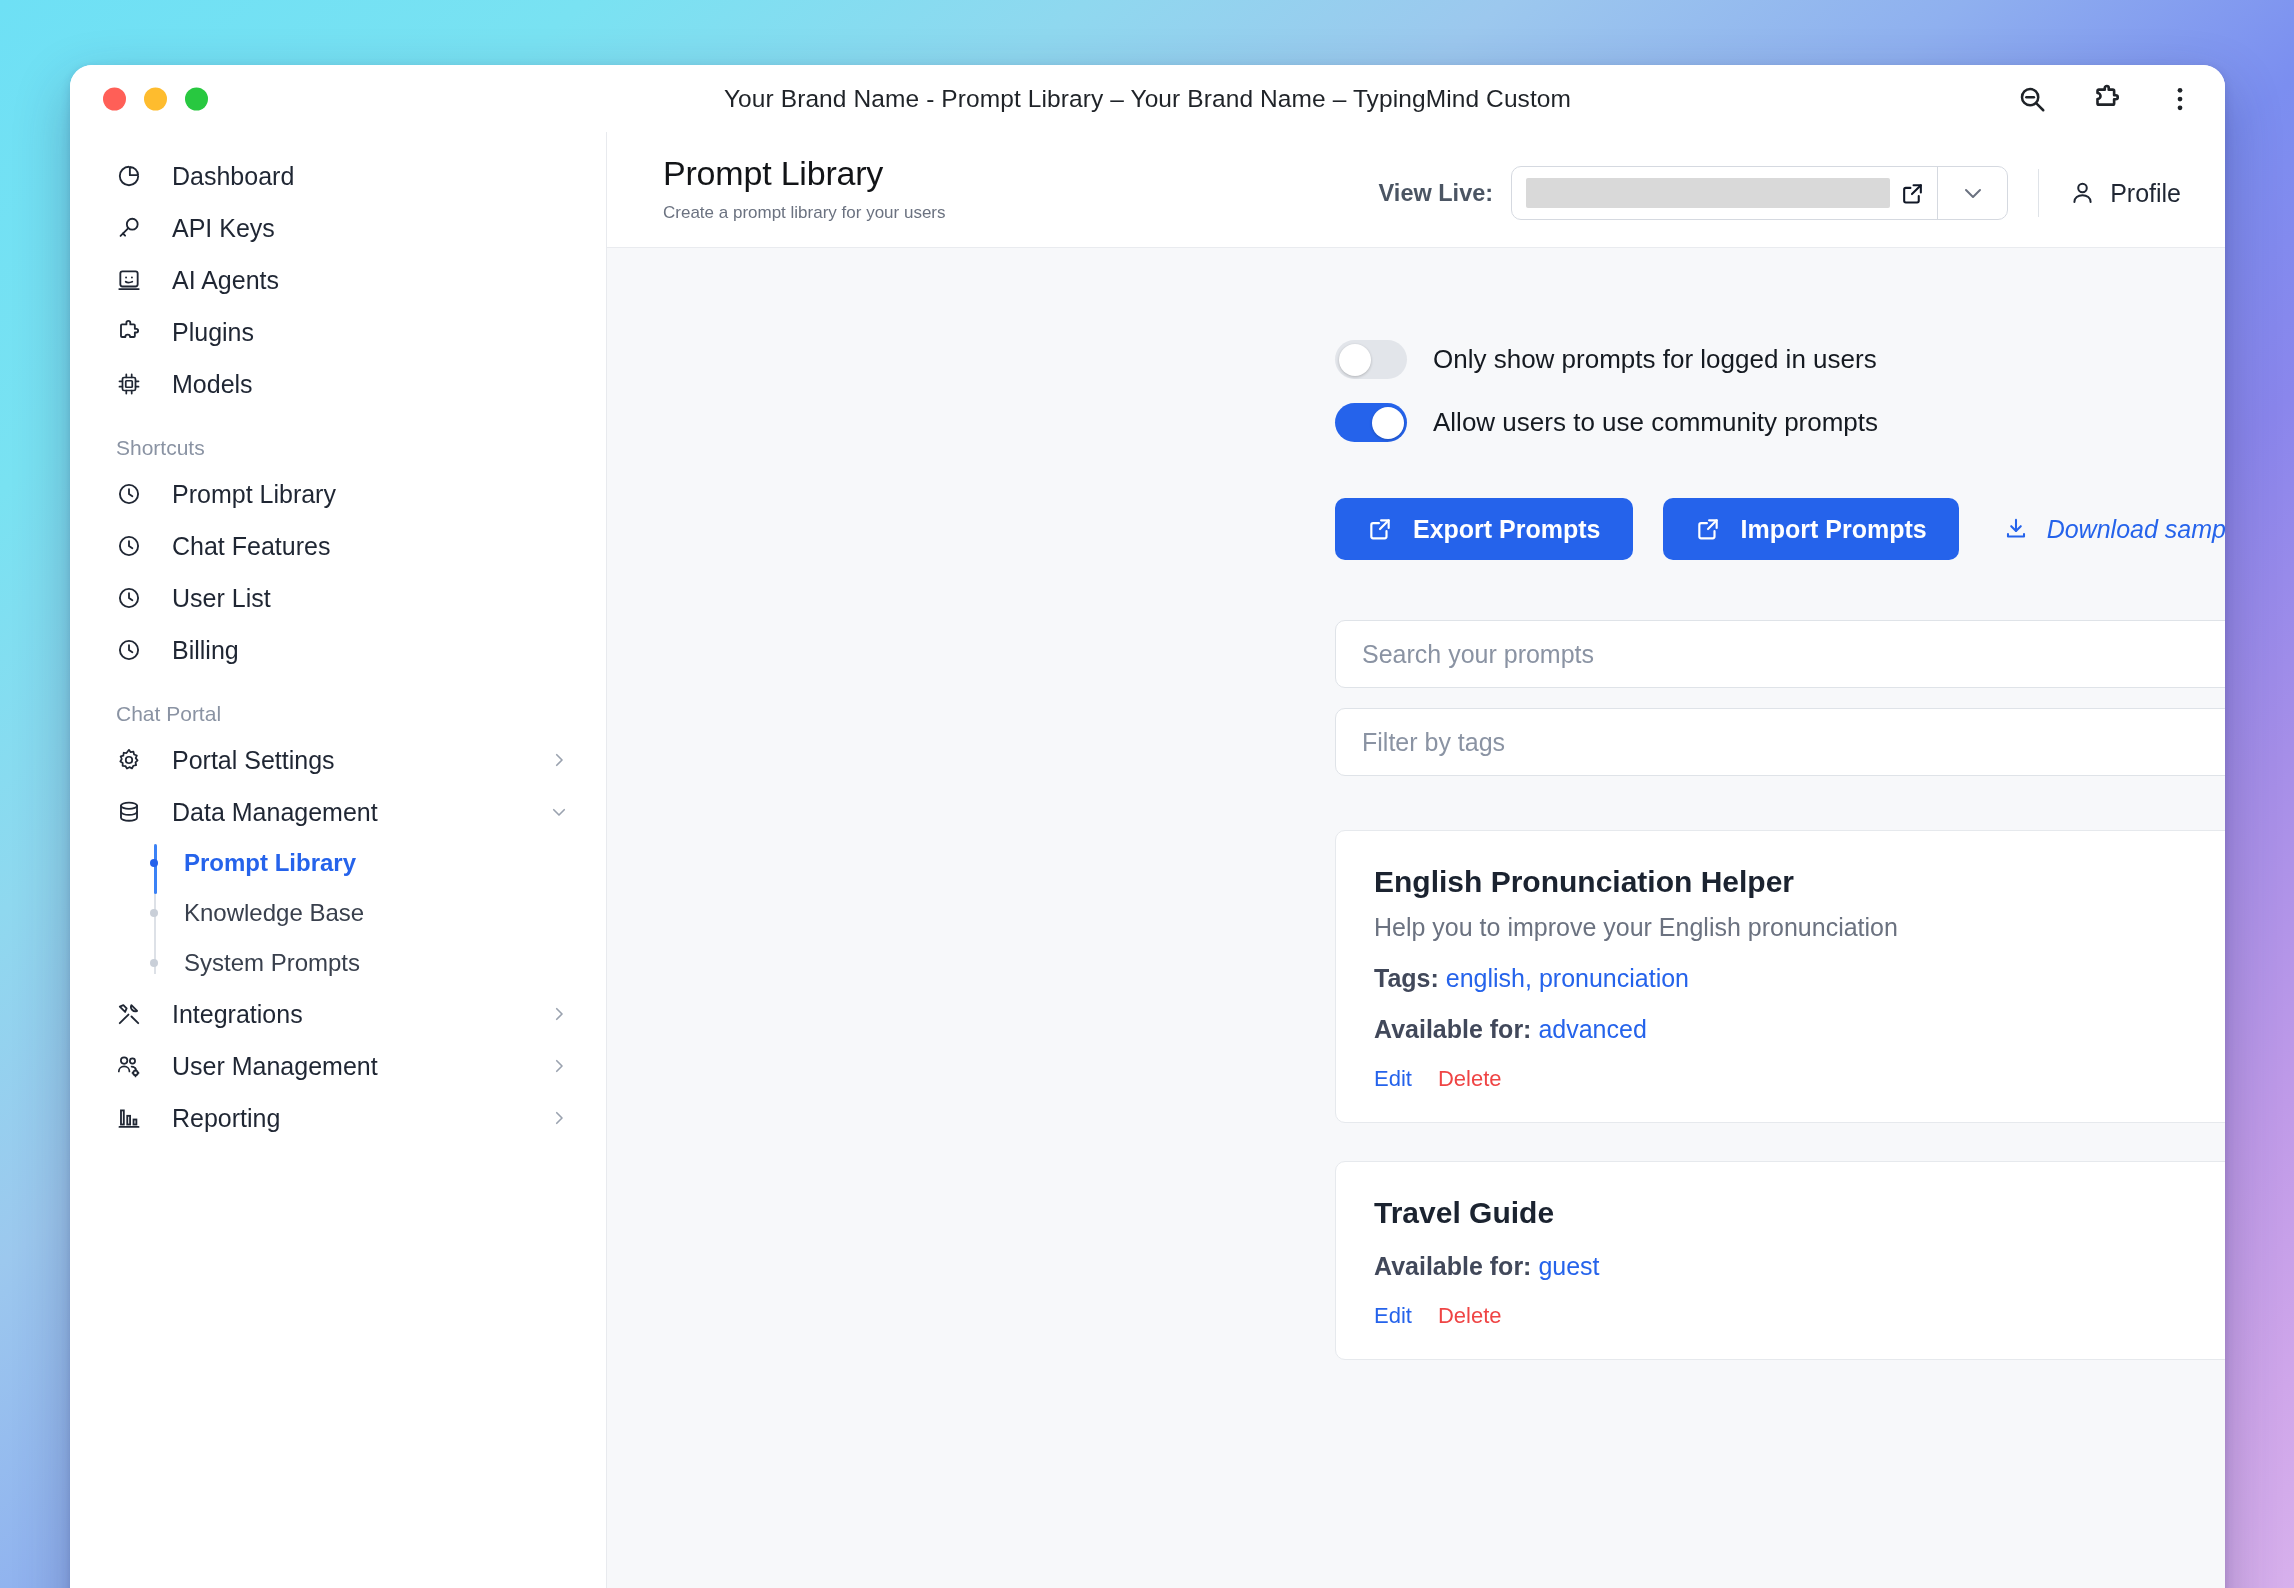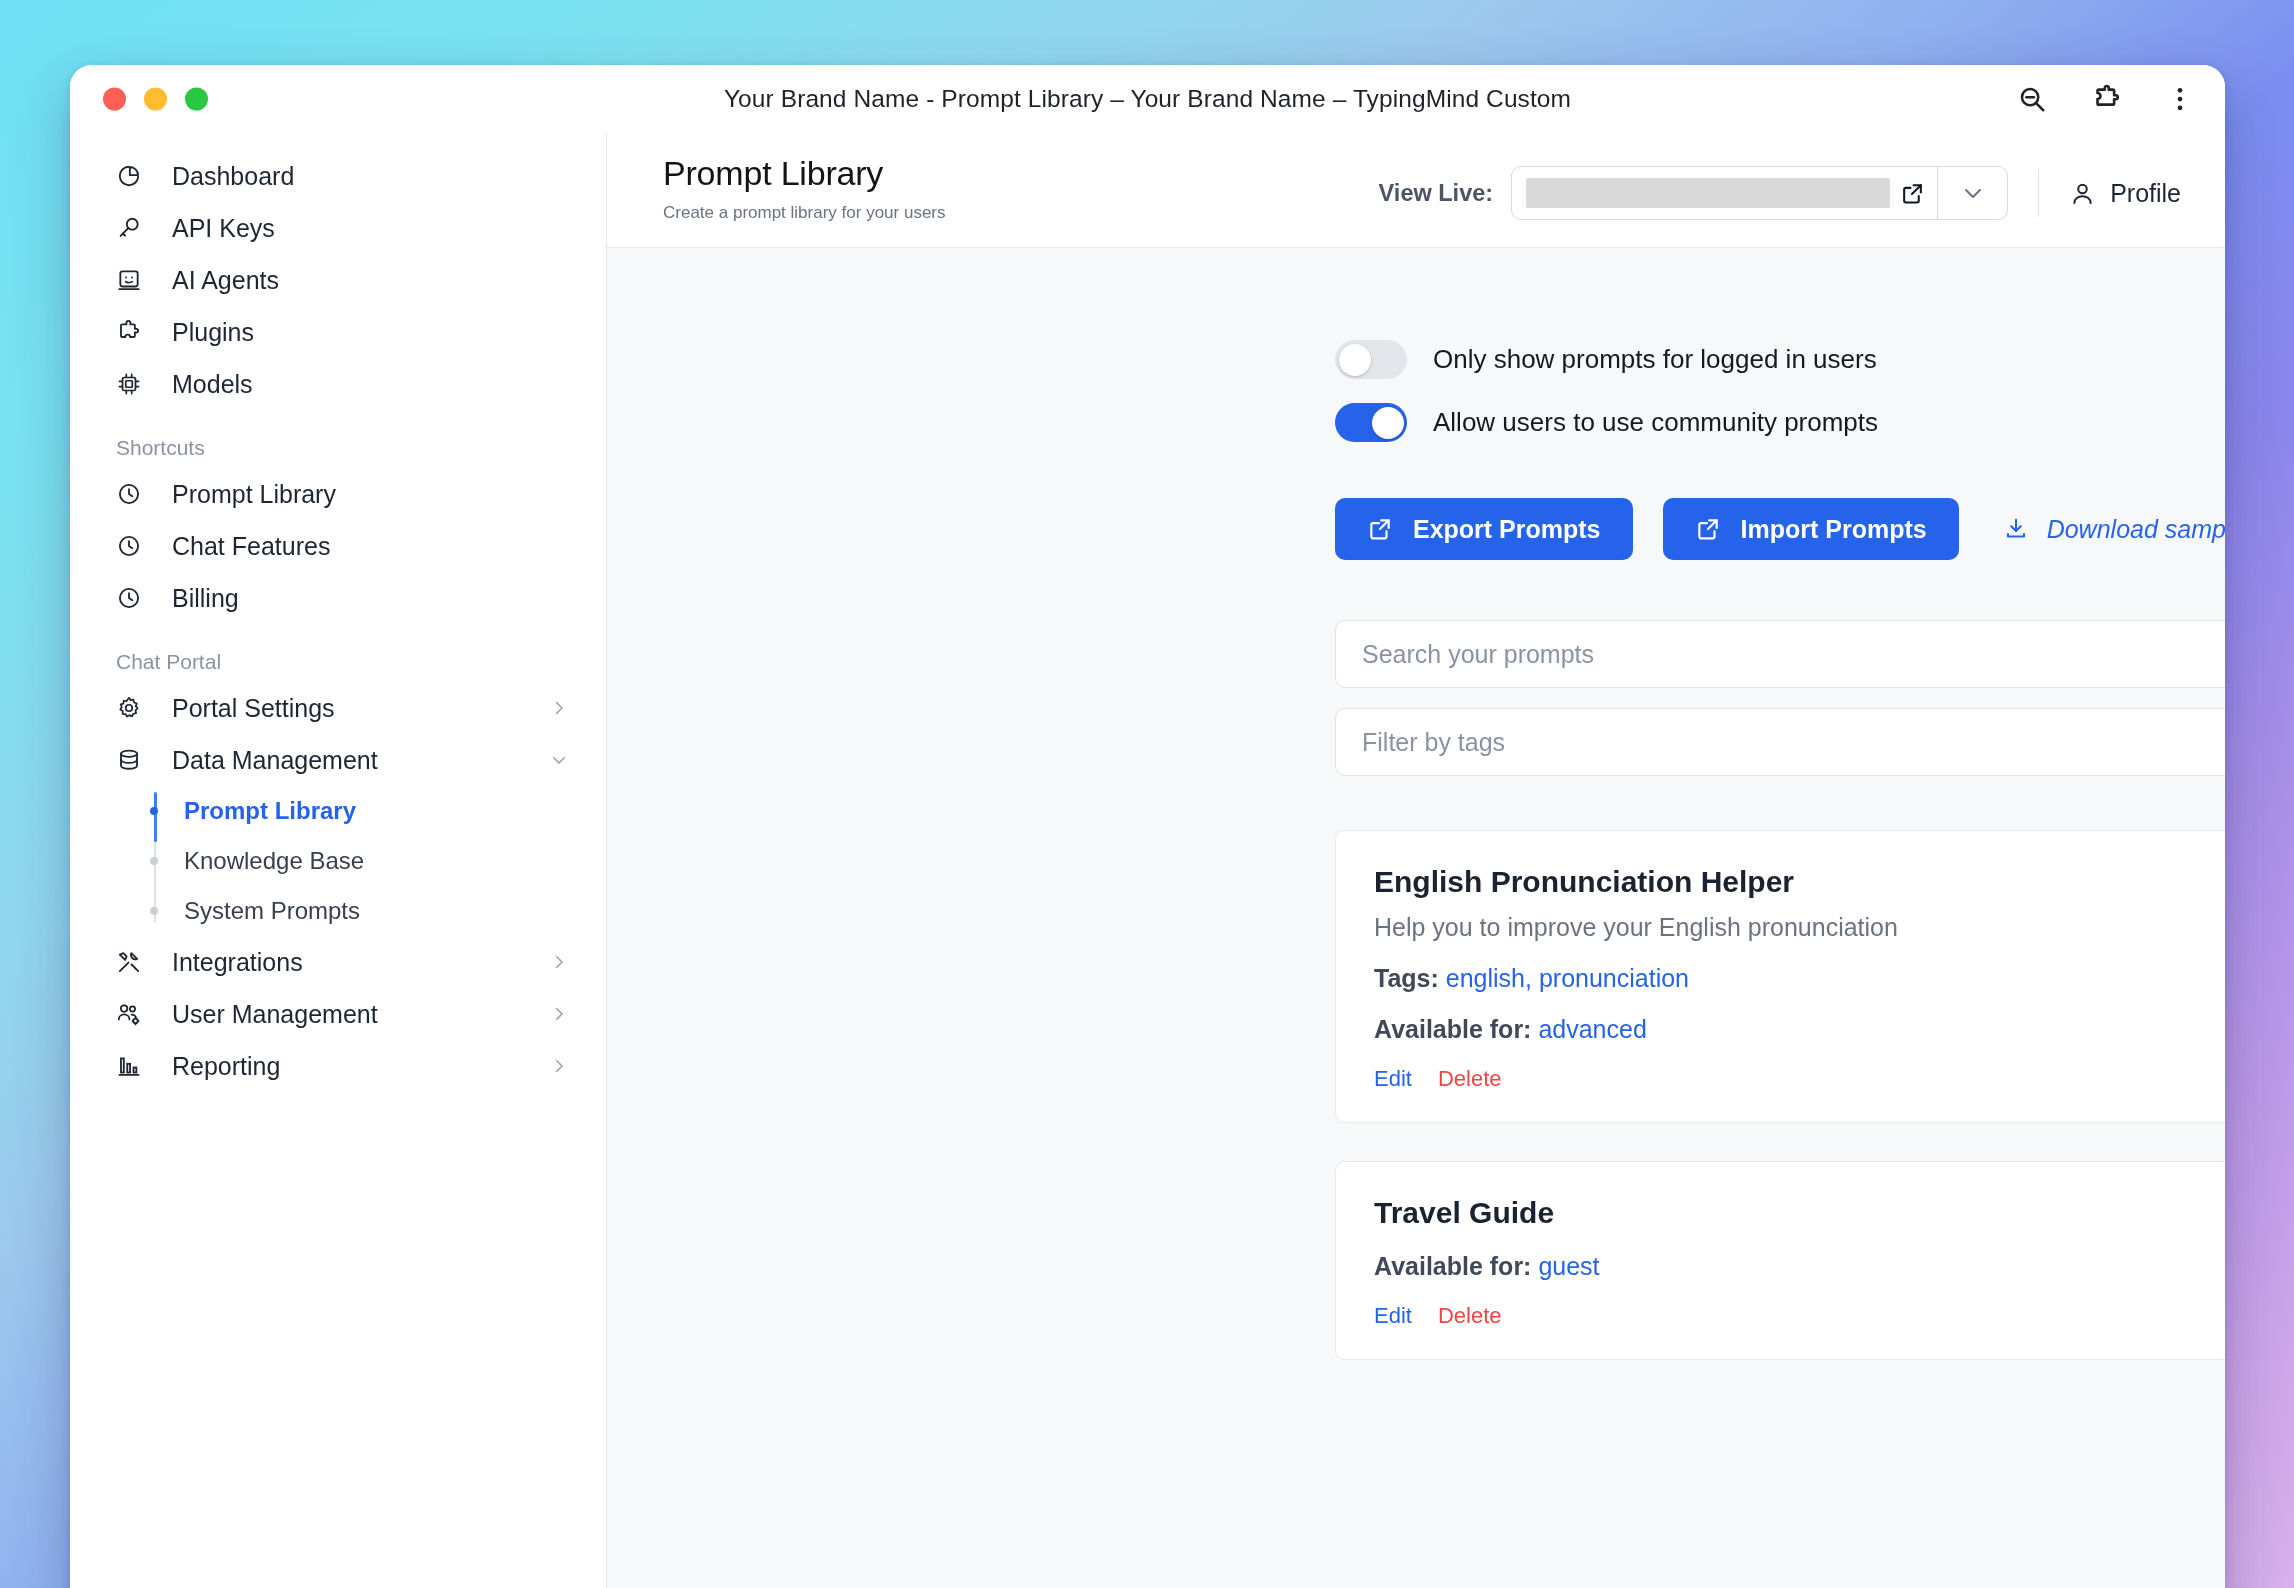--- a/index.html
+++ b/index.html
@@ -208,21 +208,21 @@
   .ext-link-ico { width: 25px; height: 25px; color: #111827; display:block; flex:0 0 25px; }
   #view-live-caret {
     width: 70px;
     border-left: 1px solid #d5d9e0;
     display: flex; align-items: center; justify-content: center;
     cursor: pointer;
   }
   #view-live-caret svg { width: 24px; height: 24px; color: #6b7280; display:block; }
 
   #profile-sep { width: 1px; height: 48px; background: #dfe3e8; margin: 0 30px; }
-  #profile-btn { display: flex; align-items: center; gap: 14px; cursor: pointer; }
+  #profile-btn { display: flex; gap: 14px; cursor: pointer; }
   #profile-btn .ico { width: 27px; height: 27px; color: #1f2633; display:block; }
   #profile-btn .lbl { font-size: 25px; color: #1f2633; }
 
   
   #content {
     flex: 1;
     overflow: hidden;
     padding: 92px 0 0 0;
     position: relative;
   }
@@ -427,20 +427,29 @@
         </span>
         <span class="lbl">Chat Features</span>
       </div>
       <div class="nav-item">
         <span class="ico">
           <svg viewBox="0 0 24 24" fill="none" stroke="currentColor" stroke-width="1.7" stroke-linecap="round">
               <circle cx="12" cy="12" r="8.4"></circle>
               <path d="M12 7.6V12l3.1 2"></path>
             </svg>
         </span>
+        <span class="lbl">User List</span>
+      </div>
+      <div class="nav-item">
+        <span class="ico">
+          <svg viewBox="0 0 24 24" fill="none" stroke="currentColor" stroke-width="1.7" stroke-linecap="round">
+              <circle cx="12" cy="12" r="8.4"></circle>
+              <path d="M12 7.6V12l3.1 2"></path>
+            </svg>
+        </span>
         <span class="lbl">Billing</span>
       </div>
 
       <div class="section-label">Chat Portal</div>
 
       <div class="nav-item">
         <span class="ico">
           <svg viewBox="0 0 24 24" fill="none" stroke="currentColor" stroke-width="1.6" stroke-linejoin="round">
             <circle cx="12" cy="12" r="3"></circle>
             <path d="M12 2.6l1.5 2.2 2.6-.5.6 2.6 2.5 1-1 2.4 1.7 2-1.9 1.9.6 2.6-2.6.5-1.2 2.4-2.4-1.1-2.3 1.3-1.4-2.3-2.6-.2.1-2.6-2.2-1.4 1.3-2.3-1-2.4 2.5-.8.3-2.6 2.6.3z"></path>

